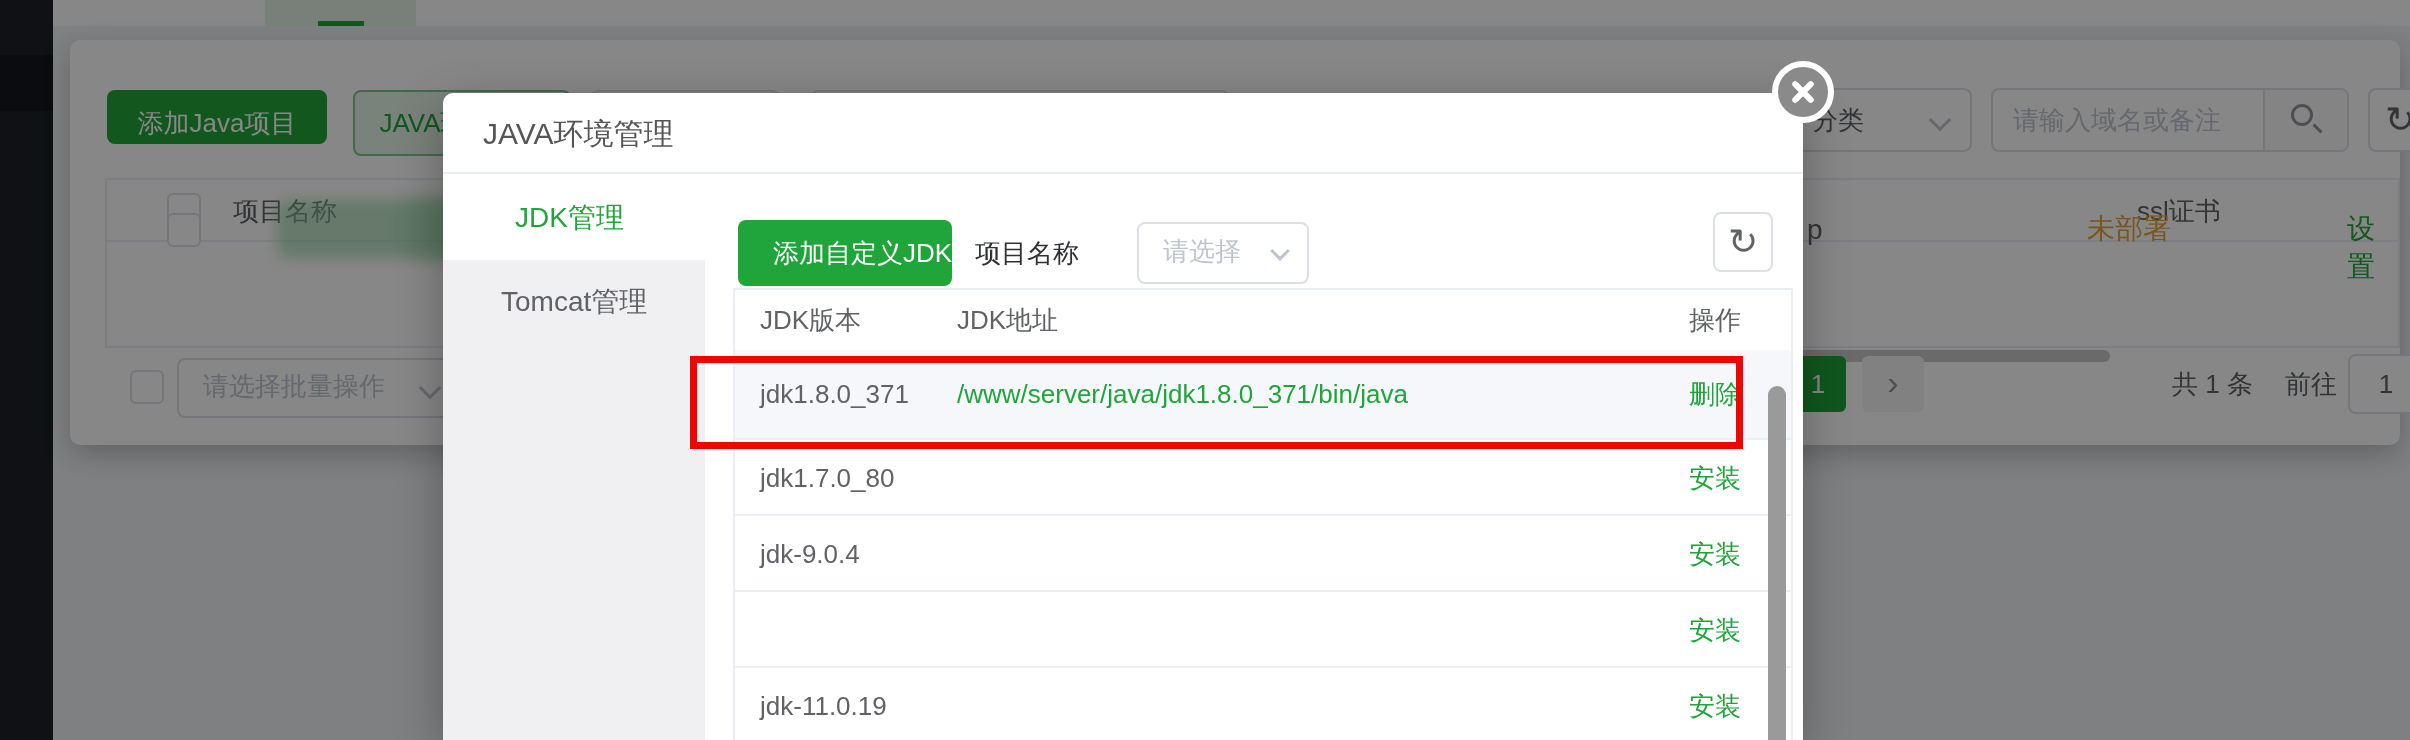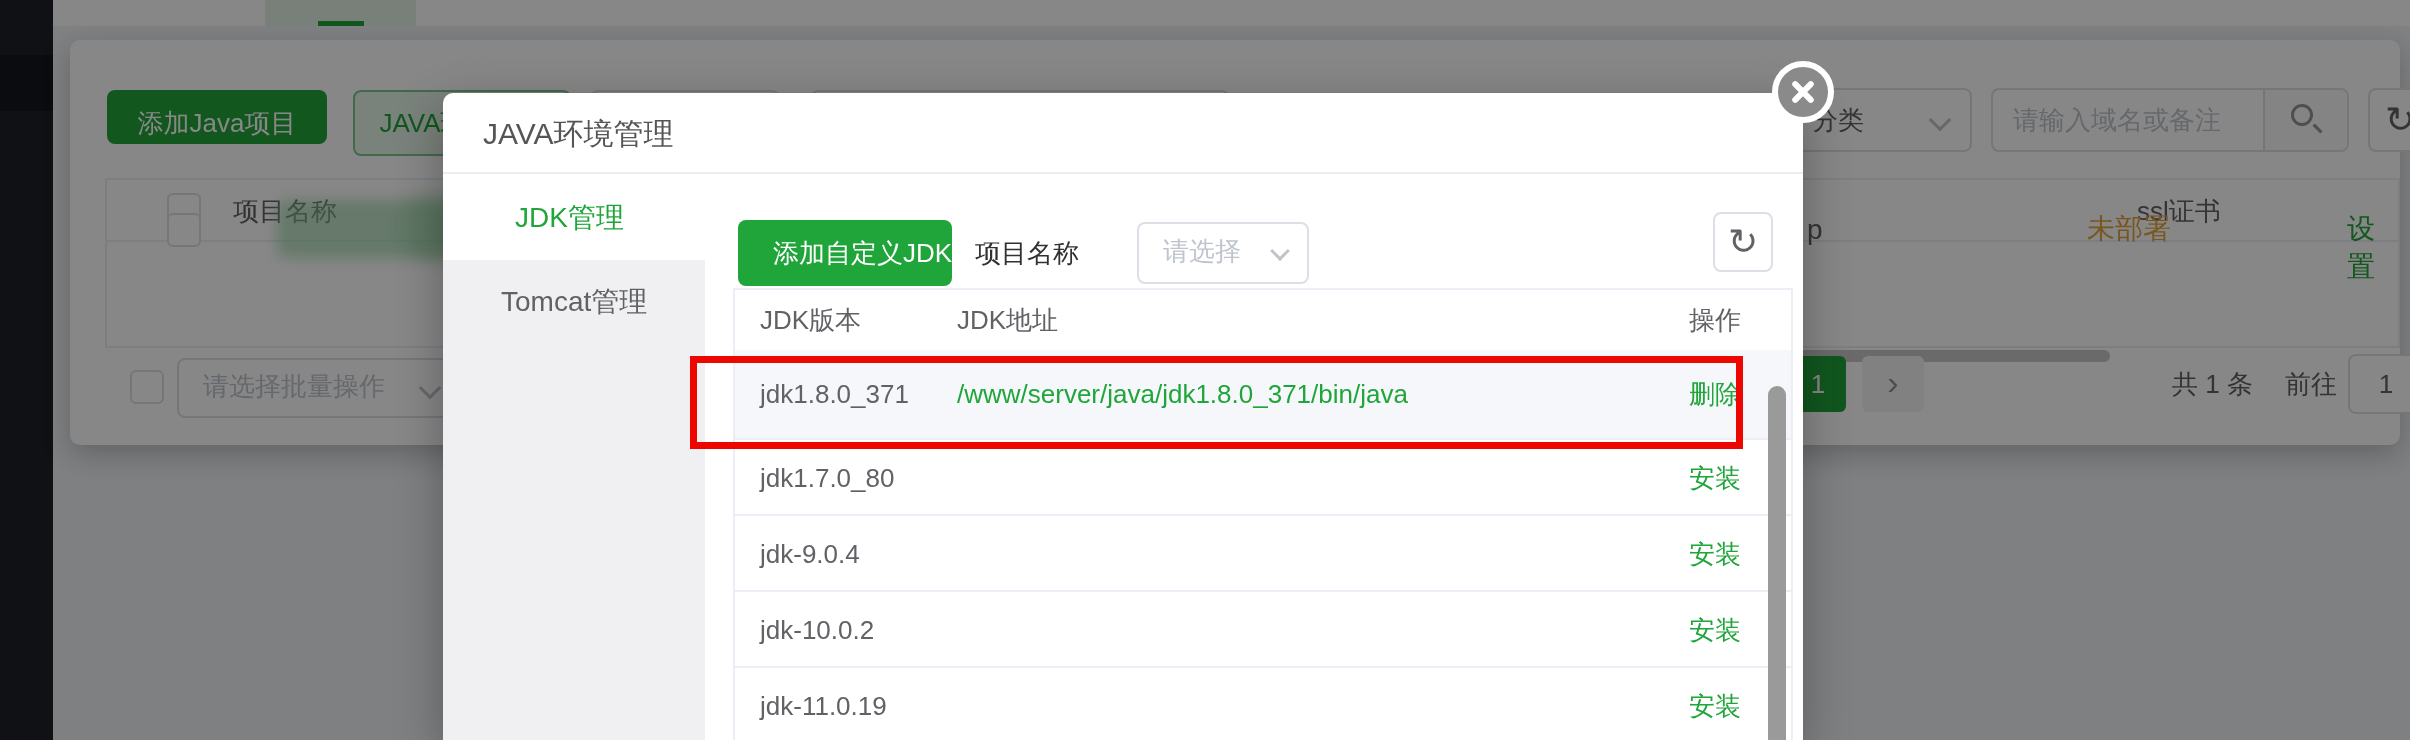--- a/index.html
+++ b/index.html
@@ -217,21 +217,20 @@
       </div>
       <div class="m-row">
         <span class="m-cell-ver">jdk1.7.0_80</span>
         <span class="m-link">安装</span>
       </div>
       <div class="m-row">
         <span class="m-cell-ver">jdk-9.0.4</span>
         <span class="m-link">安装</span>
       </div>
       <div class="m-row">
-        <span class="m-cell-ver">jdk-10.0.2</span>
         <span class="m-link">安装</span>
       </div>
       <div class="m-row">
         <span class="m-cell-ver">jdk-11.0.19</span>
         <span class="m-link">安装</span>
       </div>
     </div>
 
     <div class="m-vscroll">
       <div class="m-vthumb"></div>

